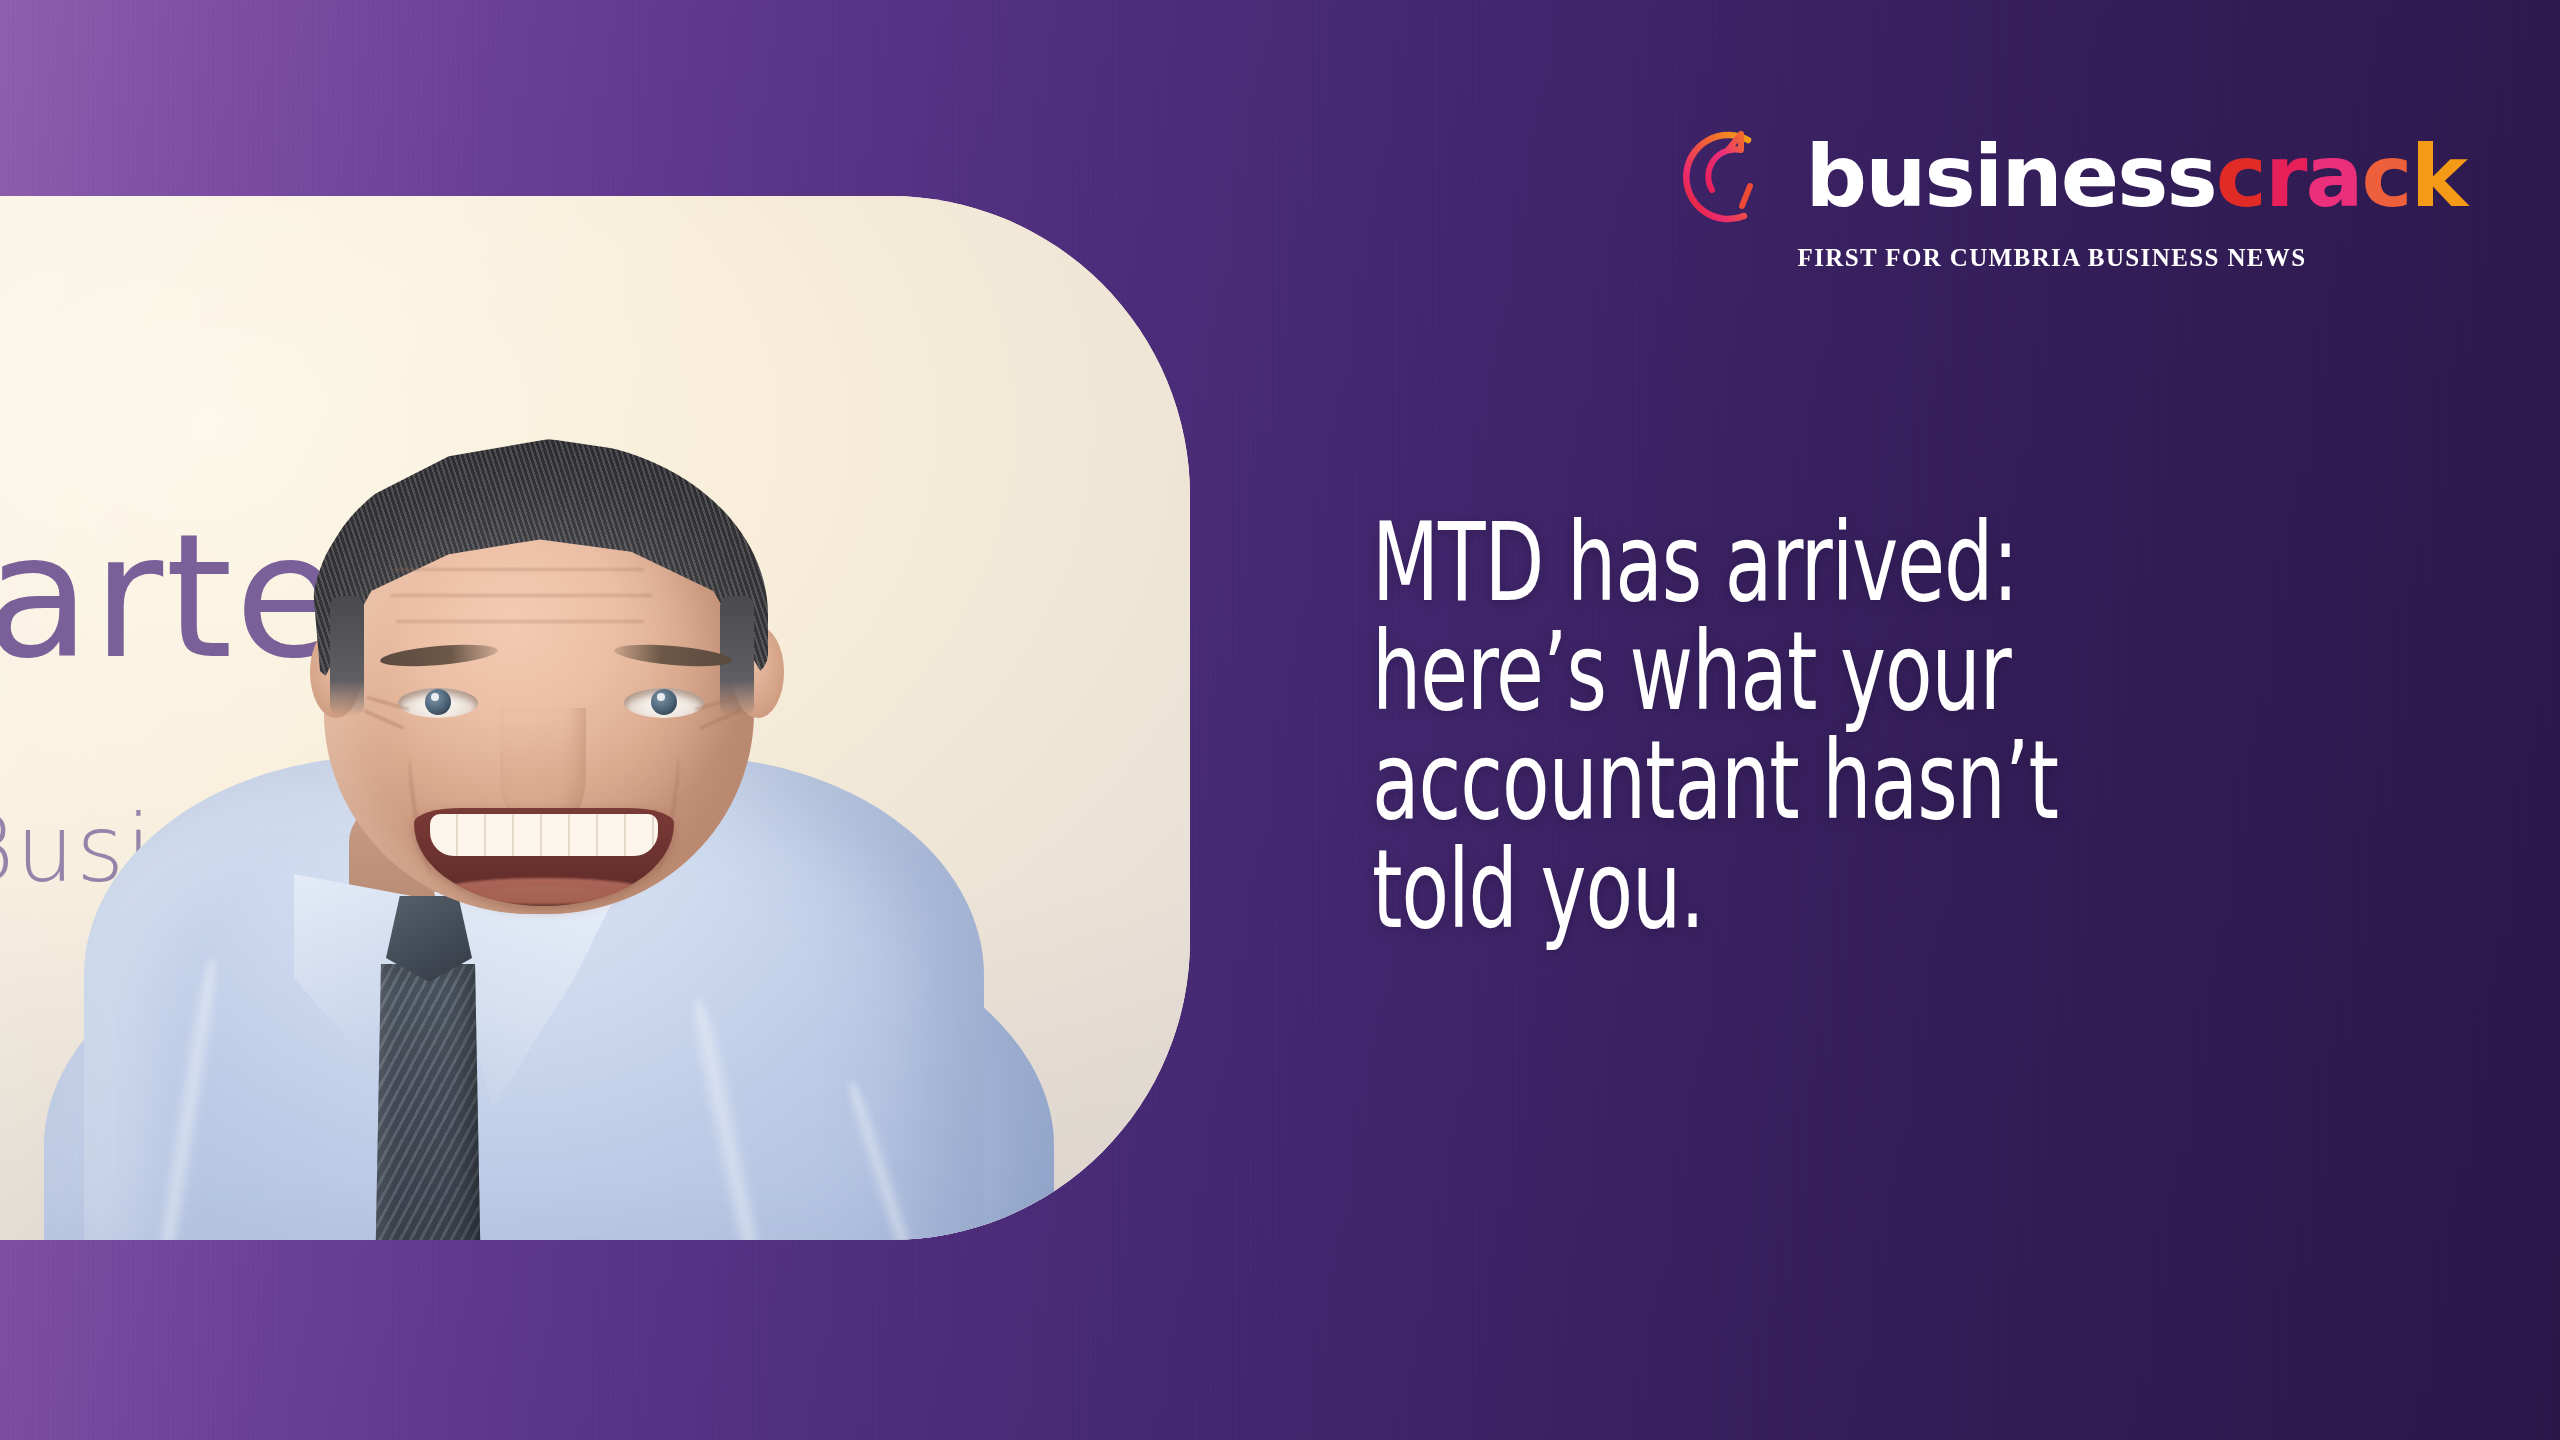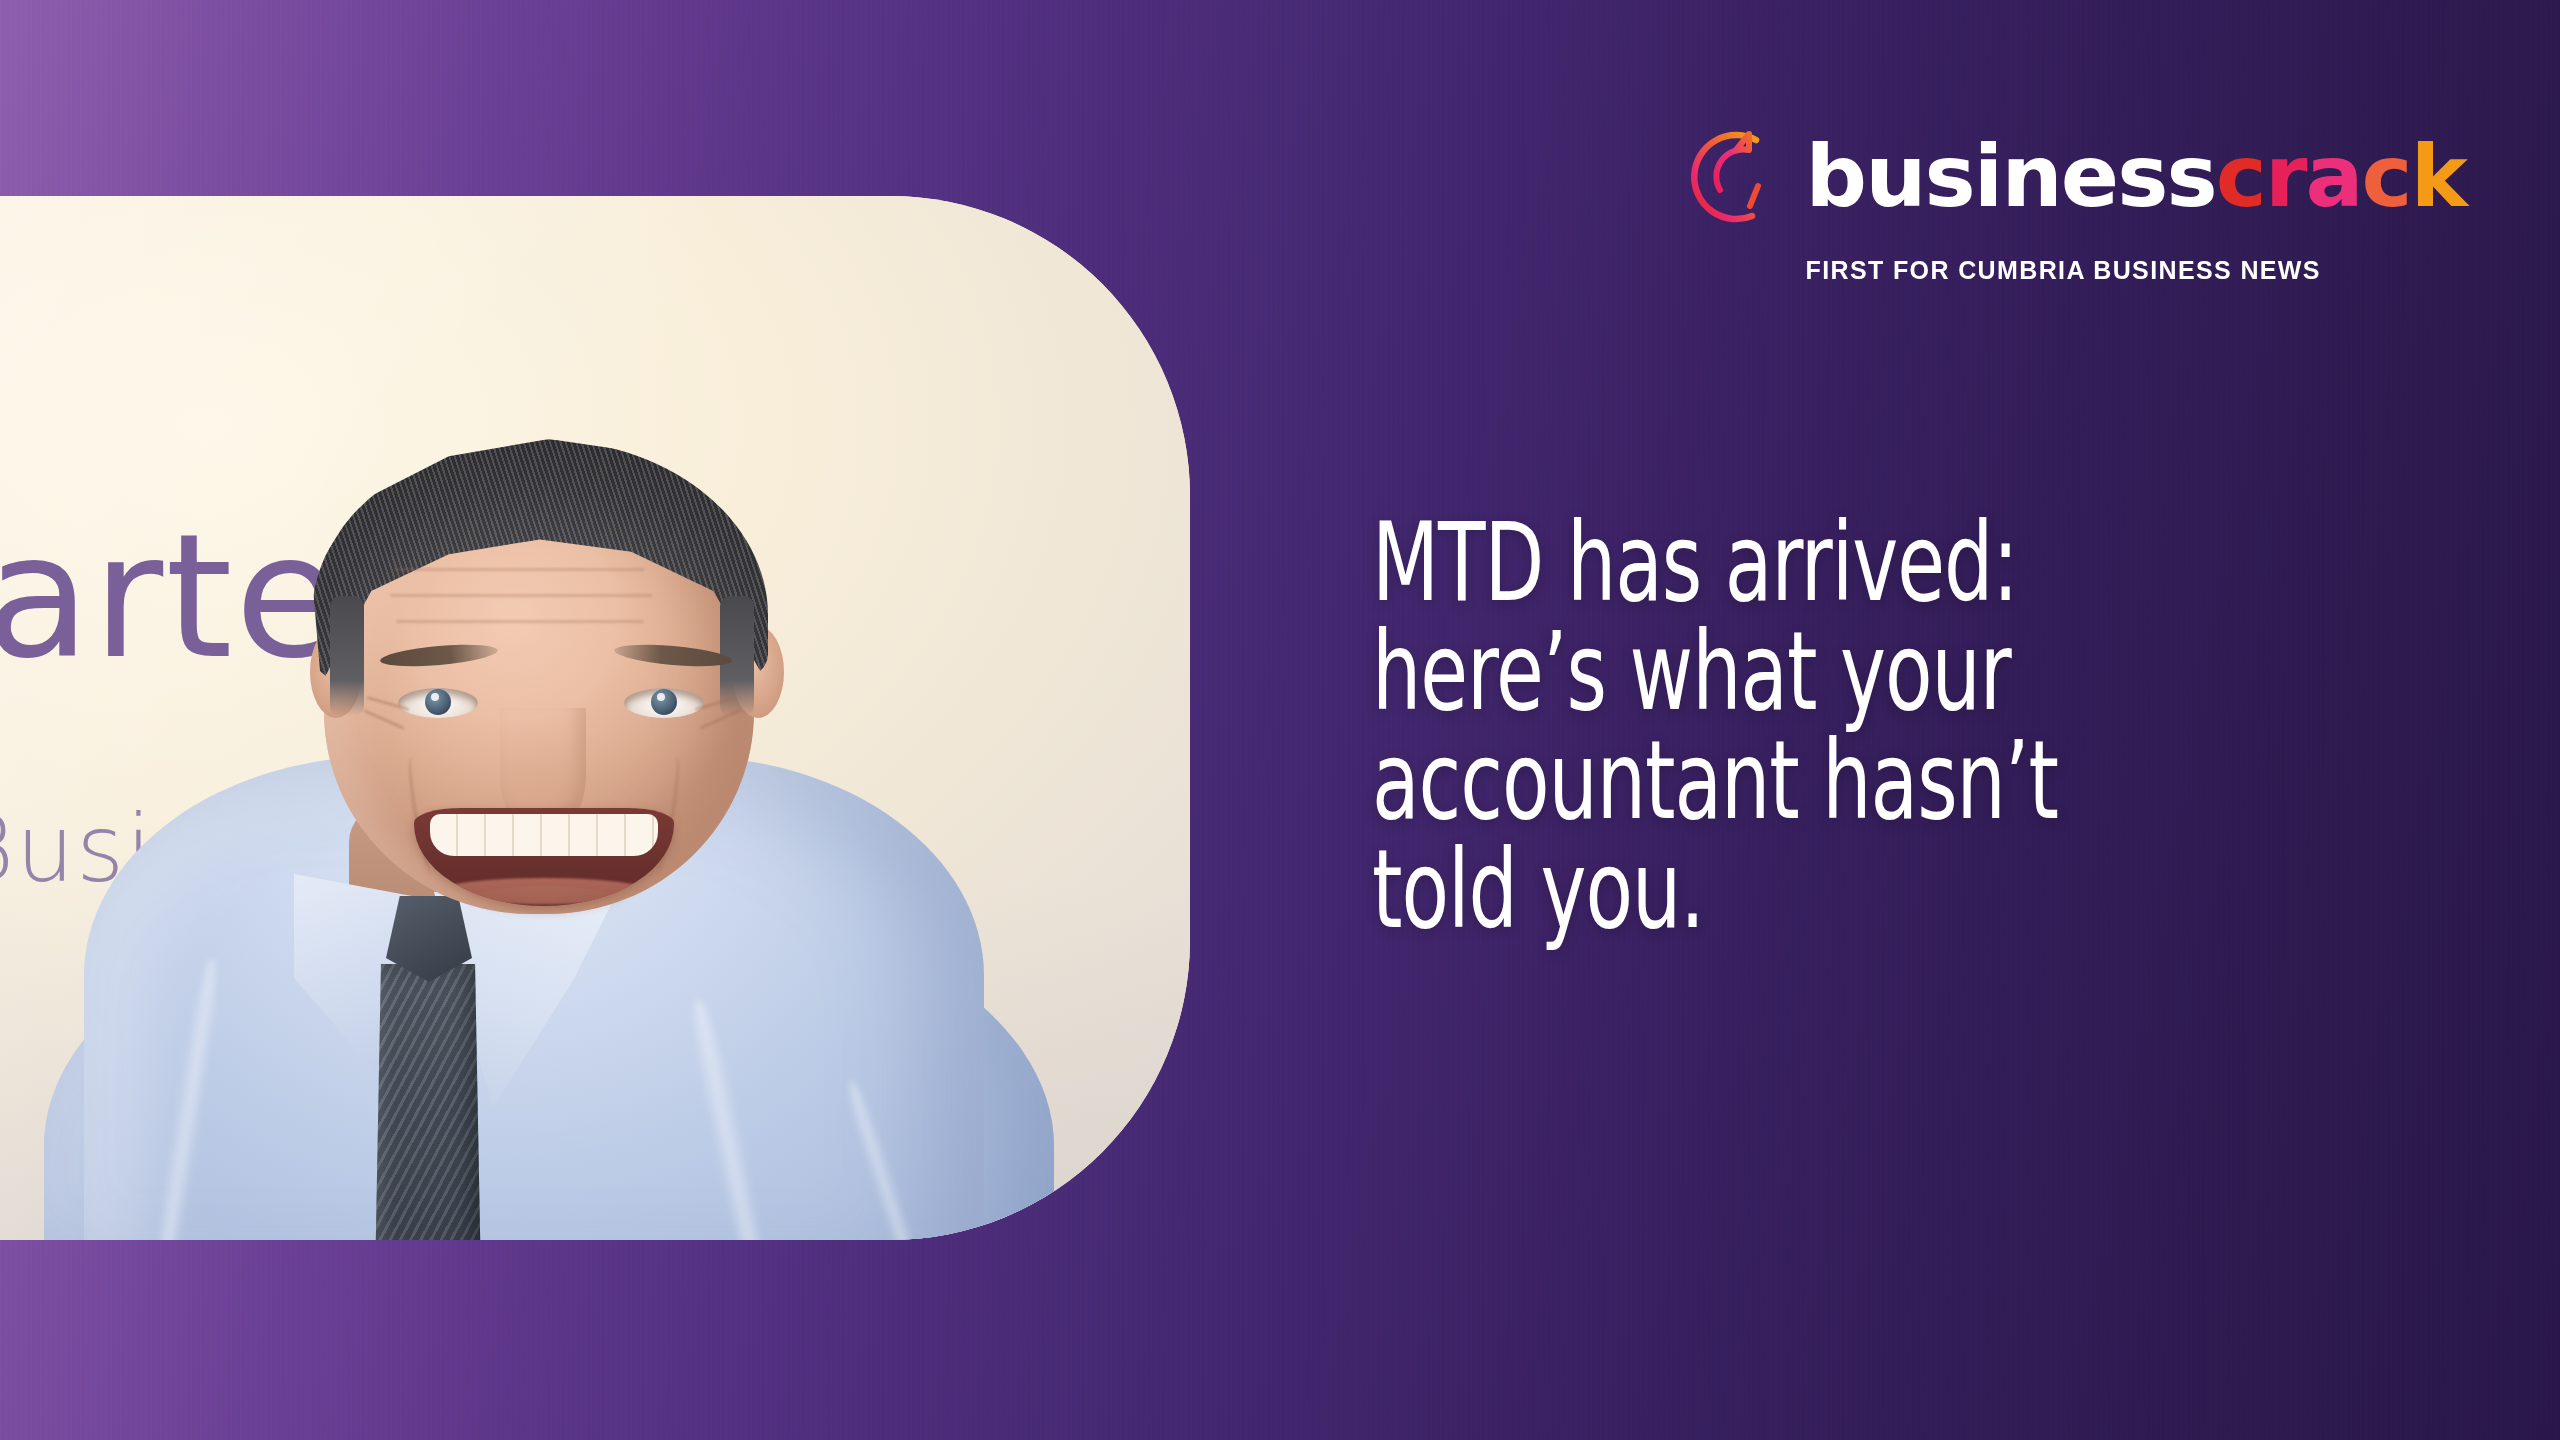--- a/index.html
+++ b/index.html
@@ -338,43 +338,43 @@
   #logo-block{
     position:absolute;
     right:94px; top:120px;
     display:flex;
     flex-direction:column;
     align-items:flex-start;
   }
   #logo-row{
     display:flex;
     align-items:center;
-    gap:14px;
+    gap:22px;
   }
   #logo-mark{ width:108px; height:112px; display:block; flex:0 0 auto; }
   #logo-words{
     font-family:"DejaVu Sans", sans-serif;
     font-weight:700;
     font-size:86px;
     line-height:.96;
     letter-spacing:-.022em;
     white-space:nowrap;
   }
   #logo-business{ color:#ffffff; }
   #logo-crack span{ display:inline-block; }
   .lc1{ color:#e02b26; }
   .lc2{ color:#e8205a; }
   .lc3{ color:#ec2f7a; }
   .lc4{ color:#ee5f3c; }
   .lc5{ color:#f49a17; }
   #logo-tagline{
-    margin-top:24px;
+    margin-top:12px;
     margin-left:122px;
     color:#ffffff;
-    font-family:Liberation Sans, sans-serif;
+    font-family:Liberation Serif, serif;
     font-weight:700;
     font-size:25px;
     letter-spacing:.055em;
     white-space:nowrap;
   }
 
   
   #kicker{
     position:absolute;
     left:0; top:398px;

